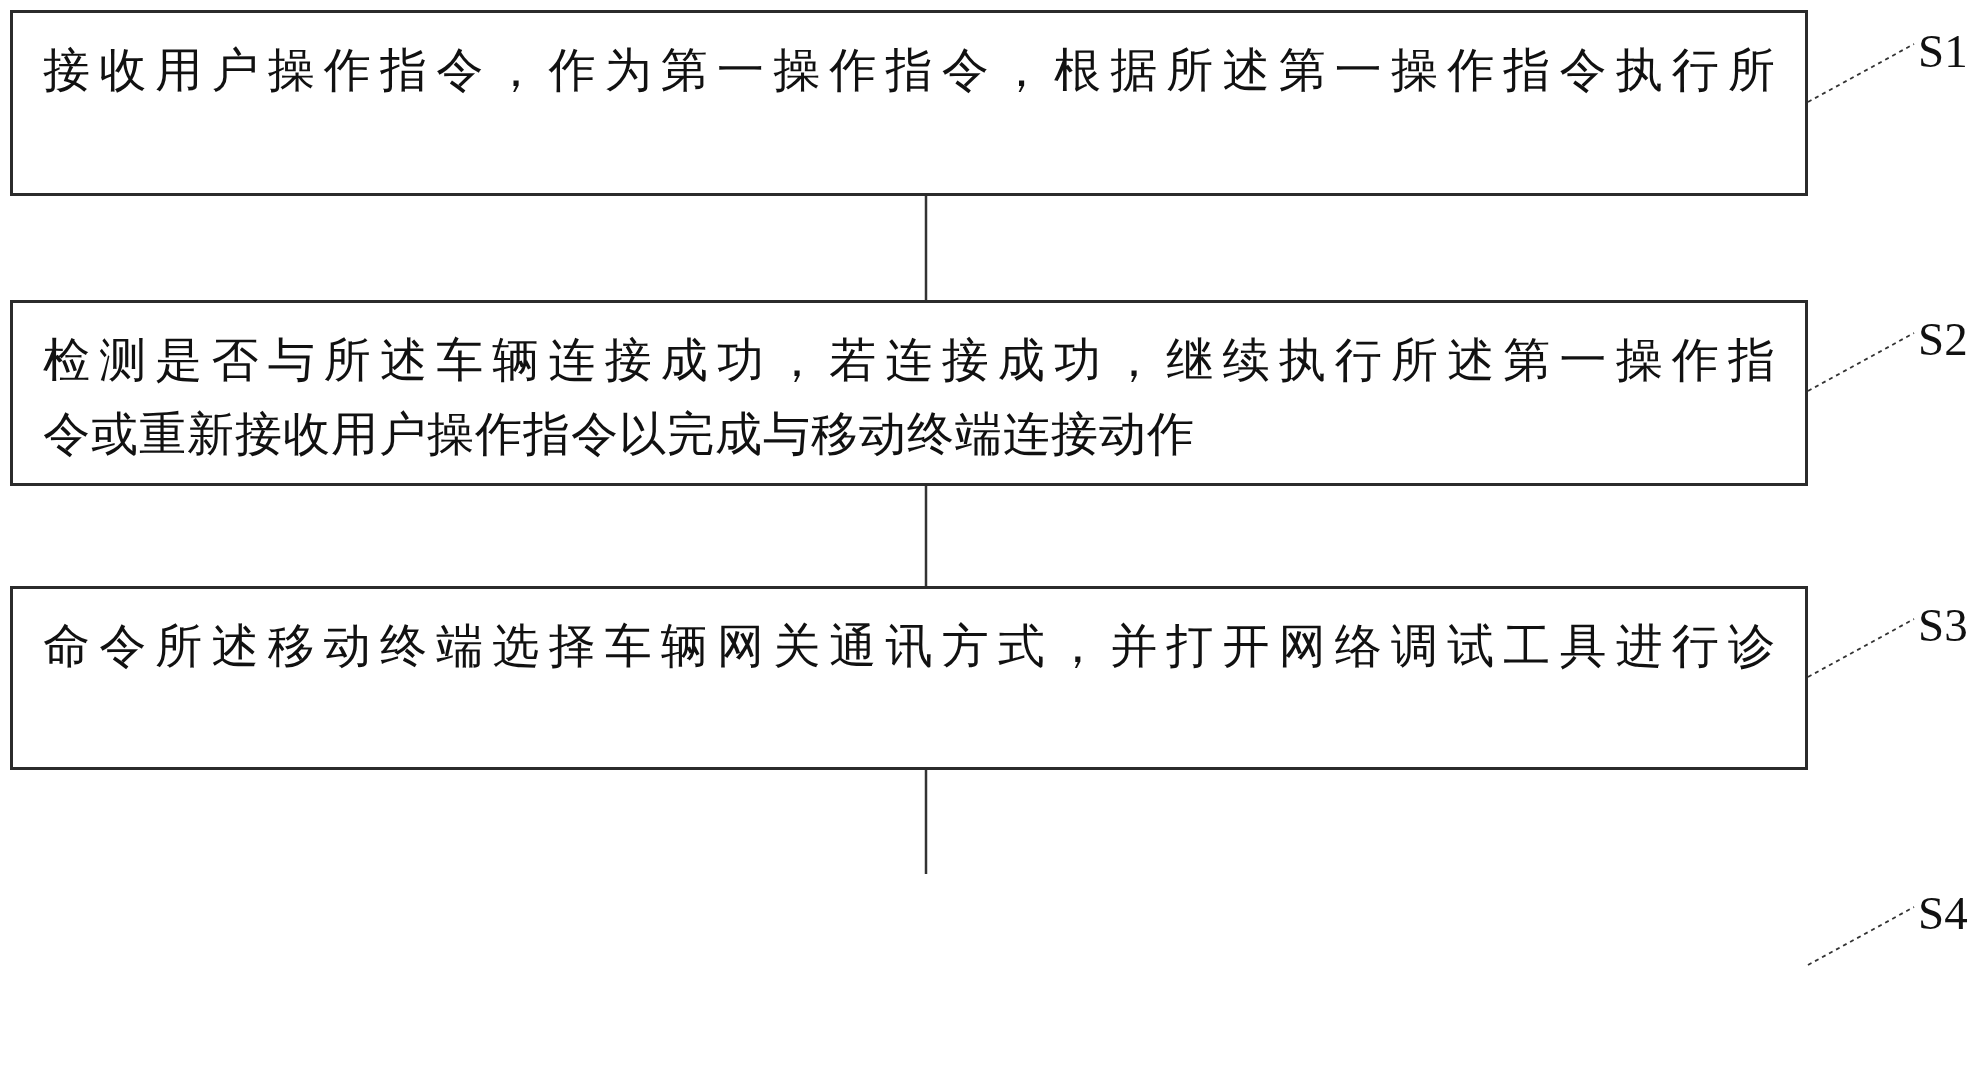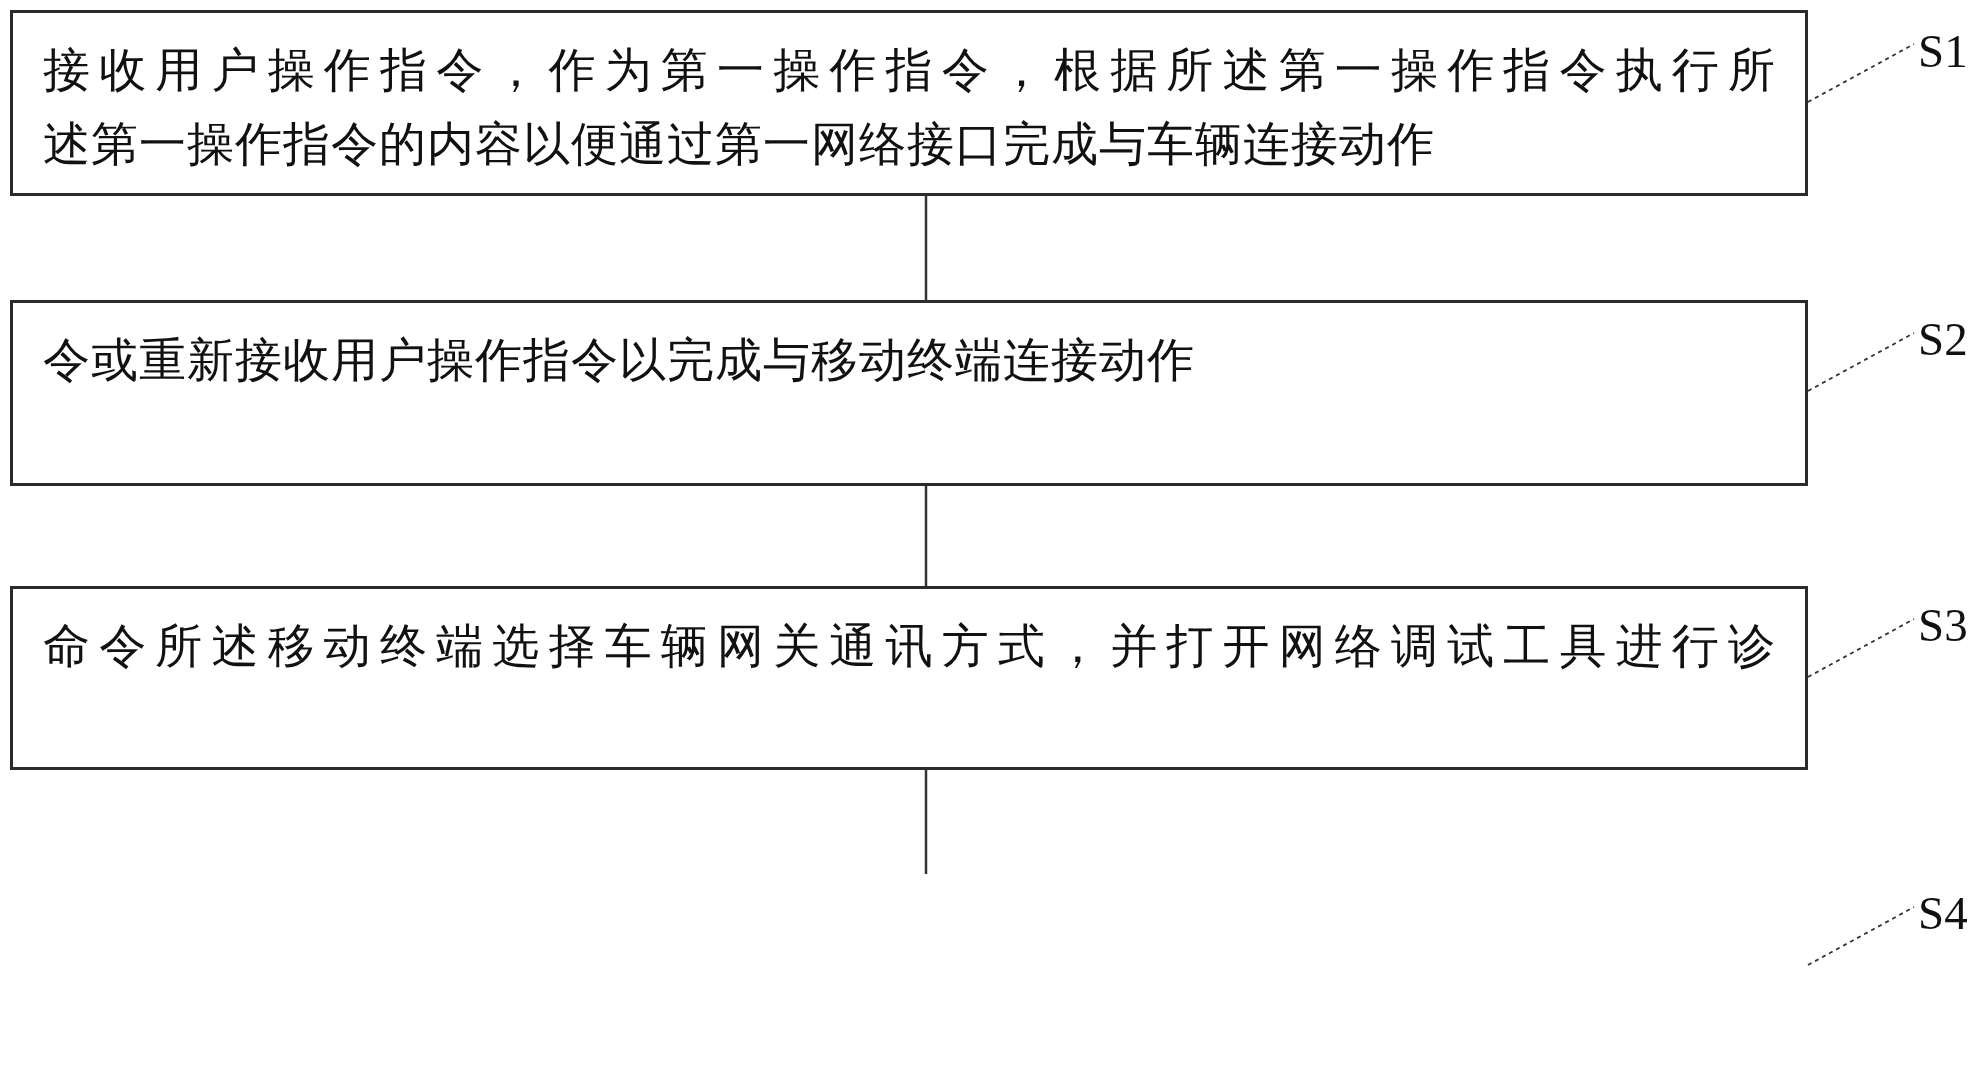--- a/index.html
+++ b/index.html
@@ -70,25 +70,25 @@
     <line x1="926" y1="770" x2="926" y2="874" stroke="#333333" stroke-width="2.5"></line>
 
     <line x1="1808" y1="102" x2="1914" y2="44" stroke="#333333" stroke-width="1.8" stroke-dasharray="4 4"></line>
     <line x1="1808" y1="391" x2="1914" y2="333" stroke="#333333" stroke-width="1.8" stroke-dasharray="4 4"></line>
     <line x1="1808" y1="677" x2="1914" y2="619" stroke="#333333" stroke-width="1.8" stroke-dasharray="4 4"></line>
     <line x1="1808" y1="965" x2="1914" y2="907" stroke="#333333" stroke-width="1.8" stroke-dasharray="4 4"></line>
   </svg>
 
   <div class="step-box" style="top:10px;height:186px">
     <div class="step-line justified">接收用户操作指令，作为第一操作指令，根据所述第一操作指令执行所</div>
-    <div class="step-line">述第一操作指令的内容以便通过第一网络接口完成与车辆连接动作</div>
   </div>
   <div class="step-label" style="top:26px">S1</div>
 
   <div class="step-box" style="top:300px;height:186px">
+    <div class="step-line justified">检测是否与所述车辆连接成功，若连接成功，继续执行所述第一操作指</div>
     <div class="step-line">令或重新接收用户操作指令以完成与移动终端连接动作</div>
   </div>
   <div class="step-label" style="top:314px">S2</div>
 
   <div class="step-box" style="top:586px;height:184px">
     <div class="step-line justified">命令所述移动终端选择车辆网关通讯方式，并打开网络调试工具进行诊</div>
   </div>
   <div class="step-label" style="top:600px">S3</div>
 
   <div class="step-label" style="top:888px">S4</div>

